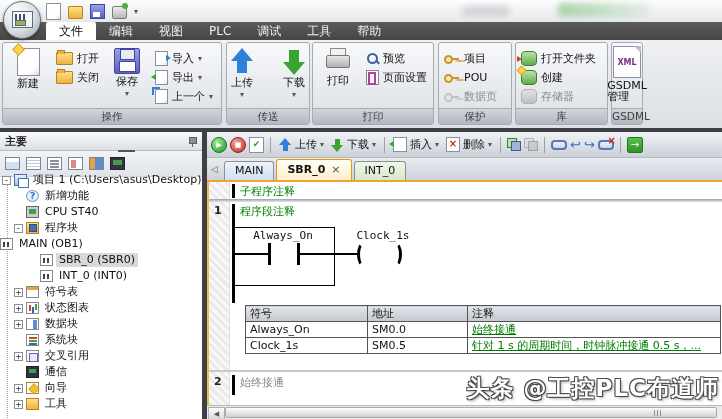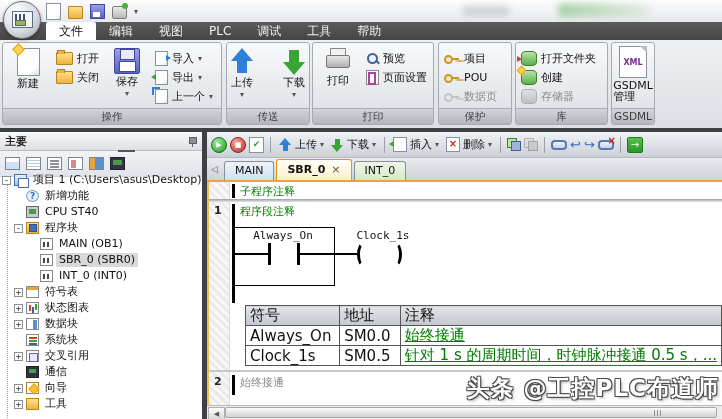--- a/index.html
+++ b/index.html
@@ -173,21 +173,21 @@
   .graycm{position:absolute;left:33px;color:#8a8a8a}
   .hsep{position:absolute;left:2px;right:0;height:3px;background:linear-gradient(#9aa0a8,#e4e6ea)}
   .hsep2{position:absolute;left:2px;right:0;height:2px;background:#c8c8c8}
   .llab{position:absolute;font-family:"DejaVu Sans Mono","Liberation Mono",monospace;font-size:11px;color:#111;text-align:center;white-space:nowrap}
   .wire{position:absolute;height:2px;background:#000}
   .cbar{position:absolute;width:3px;height:22px;background:#000}
   .selrect{position:absolute;border:1px solid #000;background:transparent}
   .parL{position:absolute;width:13px;height:25px;border:3px solid transparent;border-left:3px solid #000;border-radius:50%;box-sizing:border-box}
   .parR{position:absolute;width:13px;height:25px;border:3px solid transparent;border-right:3px solid #000;border-radius:50%;box-sizing:border-box}
   .stbl{position:absolute;left:38px;top:123px;border-collapse:collapse;background:#fff;table-layout:fixed}
-  .stbl th,.stbl td{border:1px solid #555;font-weight:normal;text-align:left;padding:0 4px;height:15px;font-size:15px;overflow:hidden;white-space:nowrap}
+  .stbl th,.stbl td{border:1px solid #555;font-weight:normal;text-align:left;padding:0 4px;height:15px;font-size:11px;overflow:hidden;white-space:nowrap}
   .stbl th{background:linear-gradient(#e2e5ea,#c4c8cf)}
   .cmt{color:#007a00;text-decoration:underline}
   .wm{position:absolute;right:3px;top:191px;font-size:23px;font-weight:bold;color:#fff;white-space:nowrap;letter-spacing:1px;
       text-shadow:-1px -1px 0 #4a4a4a,1px -1px 0 #4a4a4a,-1px 1px 0 #4a4a4a,1px 1px 0 #4a4a4a,2px 2px 3px rgba(0,0,0,.35)}
   .hs{position:absolute;left:0;right:0;bottom:0;height:14px;background:#ececec;border-top:1px solid #b8b8b8;box-sizing:border-box}
   .hs-btn{position:absolute;left:1px;top:1px;width:15px;height:11px;background:linear-gradient(#fdfdfd,#d8d8d8);border:1px solid #b0b0b0;font-size:7px;display:flex;align-items:center;justify-content:center;color:#555}
   .hs-thumb{position:absolute;left:18px;top:1px;height:11px;width:492px;background:linear-gradient(#fcfcfc,#d2d2d2);border:1px solid #a8a8a8;border-radius:2px;box-sizing:border-box}
   .hs-grip{position:absolute;left:428px;top:2px;width:9px;height:6px;background:repeating-linear-gradient(90deg,#909090 0 1px,transparent 1px 3px)}
 </style>
 </head>
@@ -333,21 +333,21 @@
           </div>
           <div class="sbtn dis">
             <span class="iclib"></span>
             <span>存储器</span>
           </div>
         </div>
       </div>
       <div class="rlabel">库</div>
     </div>
 
-    <div class="rgroup" style="left:611px;width:44px">
+    <div class="rgroup" style="left:611px;width:32px">
       <div class="rbody" style="justify-content:center">
         <div class="bigbtn" style="min-width:40px;padding:0">
           <span class="icxml">
               <span>XML</span>
             </span>
           <span class="blab" style="line-height:11px"><span>GSDML</span><br><span>管理</span></span>
         </div>
       </div>
       <div class="rlabel">GSDML</div>
     </div>
@@ -384,21 +384,21 @@
       <div class="trow" style="padding-left:14px">
         <span class="exp"></span>
         <span class="t-ico ti-cpu"></span>
         <span class="tl">CPU ST40</span>
       </div>
       <div class="trow" style="padding-left:14px">
         <span class="exp">-</span>
         <span class="t-ico ti-blkfold"></span>
         <span class="tl">程序块</span>
       </div>
-      <div class="trow" style="padding-left:40px">
+      <div class="trow" style="">
         <span class="t-ico ti-pou"></span>
         <span class="tl">MAIN (OB1)</span>
       </div>
       <div class="trow sel" style="padding-left:40px">
         <span class="t-ico ti-pou"></span>
         <span class="tl">SBR_0 (SBR0)</span>
       </div>
       <div class="trow" style="padding-left:40px">
         <span class="t-ico ti-pou"></span>
         <span class="tl">INT_0 (INT0)</span>

